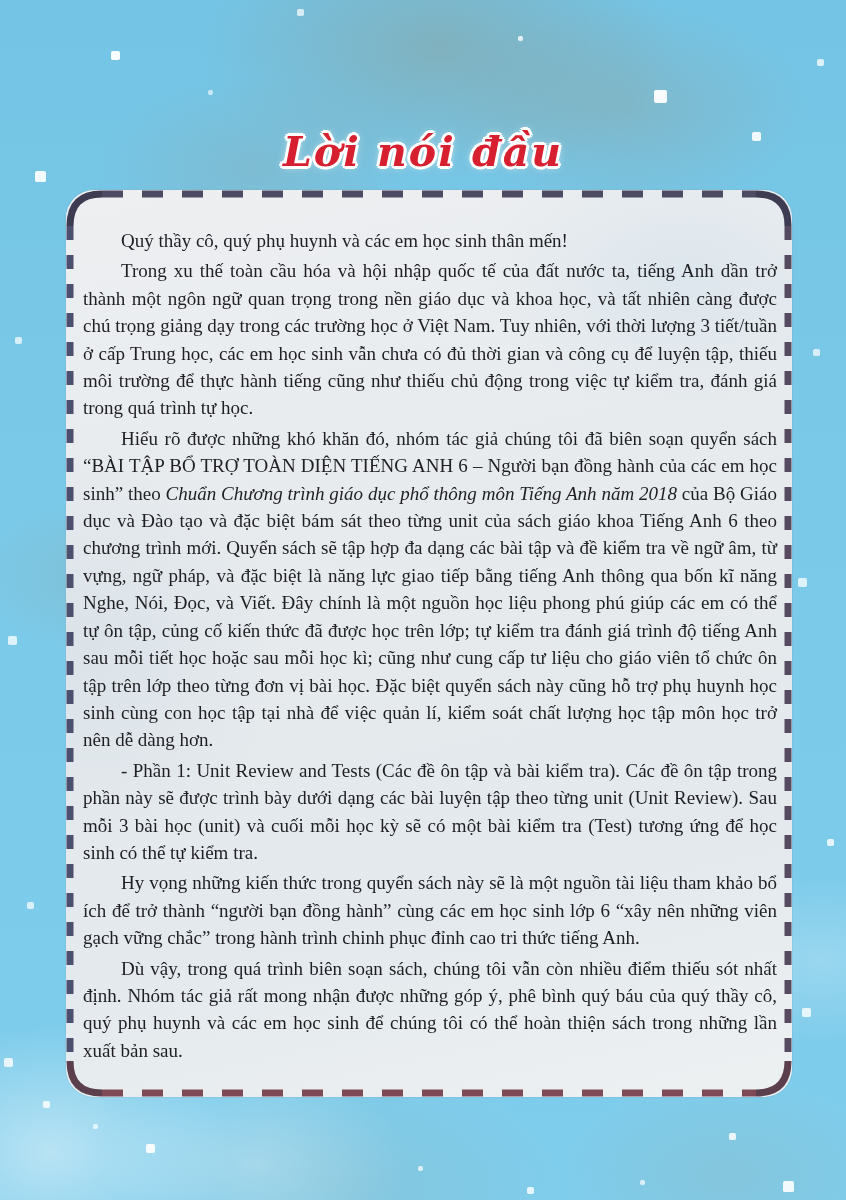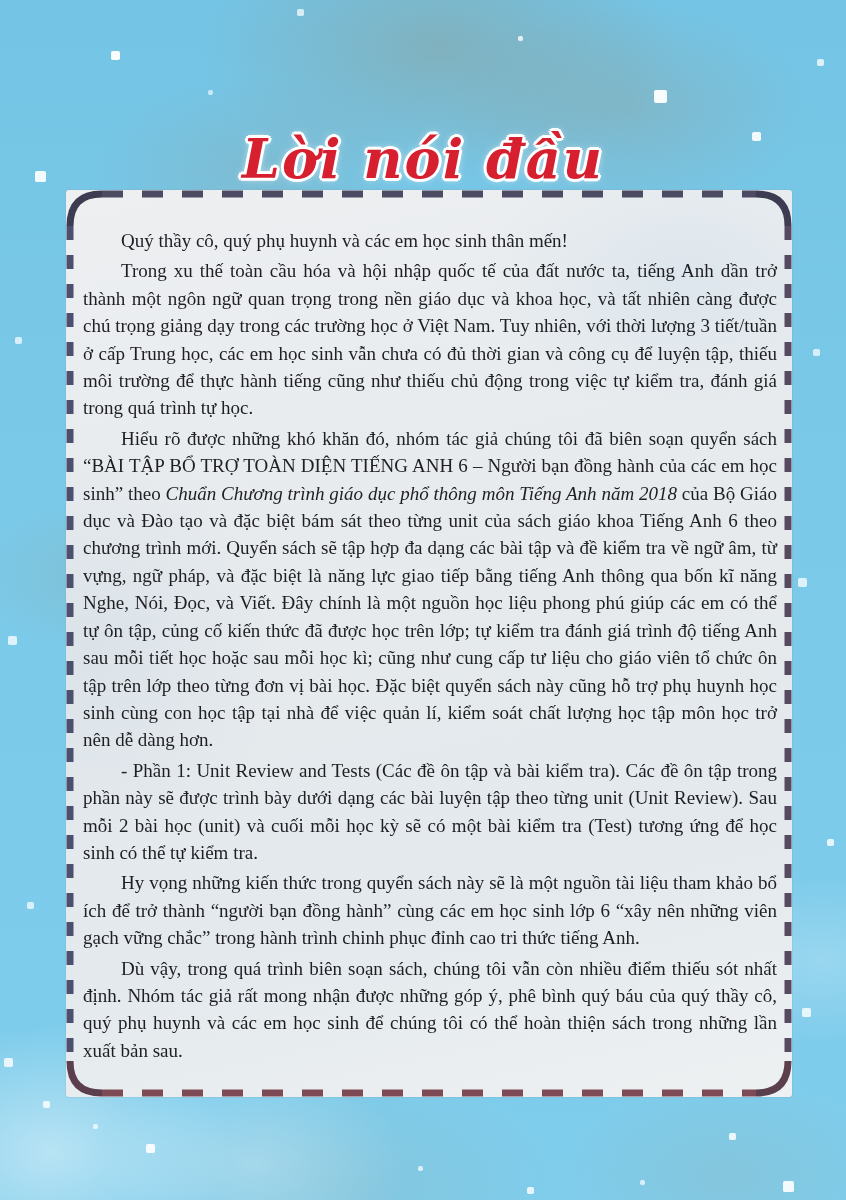--- a/index.html
+++ b/index.html
@@ -49,21 +49,21 @@
       420px 1168px 0 2px rgba(255,255,255,.7),
       530px 1190px 0 3px rgba(255,255,255,.8),
       732px 1136px 0 3px rgba(255,255,255,.85),
       642px 1182px 0 2px rgba(255,255,255,.7),
       95px 1126px 0 2px rgba(255,255,255,.7),
       788px 1186px 0 5px rgba(255,255,255,.9);
   }
   
   .panel{
     position:absolute;left:66px;top:190px;width:726px;height:907px;
-    border-radius:3px;
+    border-radius:28px;
     background:
       radial-gradient(ellipse 300px 200px at 85% 10%, rgba(210,225,235,.55), rgba(210,225,235,0) 70%),
       radial-gradient(ellipse 260px 300px at 4% 50%,  rgba(205,218,228,.45), rgba(205,218,228,0) 70%),
       linear-gradient(168deg,#edeff1 0%, #e6eaed 45%, #e3e9ed 75%, #eef1f2 100%);
     box-shadow:0 0 0 1px rgba(120,140,160,.12);
   }
   .panel-border{position:absolute;inset:0;pointer-events:none;}
   .content{
     position:absolute;left:9px;right:9px;top:7px;bottom:7px;
     padding:30px 6px 0 8px;
@@ -72,21 +72,21 @@
     text-align:justify;
   }
   .content p{margin:0 0 3px 0;text-indent:38px;}
   .content .italic{font-style:italic;}
   
   .title{
     position:absolute;top:130px;left:0;width:846px;margin:0;
     text-align:center;
     font-family:"DejaVu Serif", serif;
     font-style:italic;font-weight:bold;
-    font-size:54px;line-height:1.1;
+    font-size:41px;line-height:1.1;
     color:#d6202f;
     letter-spacing:2px;
     text-shadow:
       -2px -2px 0 #ffffff, 2px -2px 0 #ffffff,
       -2px  2px 0 #ffffff, 2px  2px 0 #ffffff,
       -3px  0   0 #ffffff, 3px  0   0 #ffffff,
        0   -3px 0 #ffffff, 0    3px 0 #ffffff,
        0    0   8px rgba(255,255,255,.9);
   }
 </style>
@@ -105,19 +105,19 @@
     <path d="M 722 36 V 871" fill="none" stroke="#564a60" stroke-width="7" stroke-dasharray="14 15"></path>
     <path d="M 4 36 Q 4 4 36 4" fill="none" stroke="#3d3c52" stroke-width="7"></path>
     <path d="M 690 4 Q 722 4 722 36" fill="none" stroke="#3d3c52" stroke-width="7"></path>
     <path d="M 722 871 Q 722 903 690 903" fill="none" stroke="#5c3f4d" stroke-width="7"></path>
     <path d="M 36 903 Q 4 903 4 871" fill="none" stroke="#5c3f4d" stroke-width="7"></path>
   </svg>
   <div class="content">
       <p><span>Quý thầy cô, quý phụ huynh và các em học sinh thân mến!</span></p>
       <p><span>Trong xu thế toàn cầu hóa và hội nhập quốc tế của đất nước ta, tiếng Anh dần trở thành một ngôn ngữ quan trọng trong nền giáo dục và khoa học, và tất nhiên càng được chú trọng giảng dạy trong các trường học ở Việt Nam. Tuy nhiên, với thời lượng 3 tiết/tuần ở cấp Trung học, các em học sinh vẫn chưa có đủ thời gian và công cụ để luyện tập, thiếu môi trường để thực hành tiếng cũng như thiếu chủ động trong việc tự kiểm tra, đánh giá trong quá trình tự học.</span></p>
       <p><span>Hiểu rõ được những khó khăn đó, nhóm tác giả chúng tôi đã biên soạn quyển sách “BÀI TẬP BỔ TRỢ TOÀN DIỆN TIẾNG ANH 6 – Người bạn đồng hành của các em học sinh” theo </span><span class="italic">Chuẩn Chương trình giáo dục phổ thông môn Tiếng Anh năm 2018</span><span> của Bộ Giáo dục và Đào tạo và đặc biệt bám sát theo từng unit của sách giáo khoa Tiếng Anh 6 theo chương trình mới. Quyển sách sẽ tập hợp đa dạng các bài tập và đề kiểm tra về ngữ âm, từ vựng, ngữ pháp, và đặc biệt là năng lực giao tiếp bằng tiếng Anh thông qua bốn kĩ năng Nghe, Nói, Đọc, và Viết. Đây chính là một nguồn học liệu phong phú giúp các em có thể tự ôn tập, củng cố kiến thức đã được học trên lớp; tự kiểm tra đánh giá trình độ tiếng Anh sau mỗi tiết học hoặc sau mỗi học kì; cũng như cung cấp tư liệu cho giáo viên tổ chức ôn tập trên lớp theo từng đơn vị bài học. Đặc biệt quyển sách này cũng hỗ trợ phụ huynh học sinh cùng con học tập tại nhà để việc quản lí, kiểm soát chất lượng học tập môn học trở nên dễ dàng hơn.</span></p>
-      <p><span>- Phần 1: Unit Review and Tests (Các đề ôn tập và bài kiểm tra). Các đề ôn tập trong phần này sẽ được trình bày dưới dạng các bài luyện tập theo từng unit (Unit Review). Sau mỗi 2 bài học (unit) và cuối mỗi học kỳ sẽ có một bài kiểm tra (Test) tương ứng để học sinh có thể tự kiểm tra.</span></p>
+      <p><span>- Phần 1: Unit Review and Tests (Các đề ôn tập và bài kiểm tra). Các đề ôn tập trong phần này sẽ được trình bày dưới dạng các bài luyện tập theo từng unit (Unit Review). Sau mỗi 3 bài học (unit) và cuối mỗi học kỳ sẽ có một bài kiểm tra (Test) tương ứng để học sinh có thể tự kiểm tra.</span></p>
       <p><span>Hy vọng những kiến thức trong quyển sách này sẽ là một nguồn tài liệu tham khảo bổ ích để trở thành “người bạn đồng hành” cùng các em học sinh lớp 6 “xây nên những viên gạch vững chắc” trong hành trình chinh phục đỉnh cao tri thức tiếng Anh.</span></p>
       <p><span>Dù vậy, trong quá trình biên soạn sách, chúng tôi vẫn còn nhiều điểm thiếu sót nhất định. Nhóm tác giả rất mong nhận được những góp ý, phê bình quý báu của quý thầy cô, quý phụ huynh và các em học sinh để chúng tôi có thể hoàn thiện sách trong những lần xuất bản sau.</span></p>
     </div>
 </div>
 
 <h1 class="title">Lời nói đầu</h1>
 
 </body></html>

